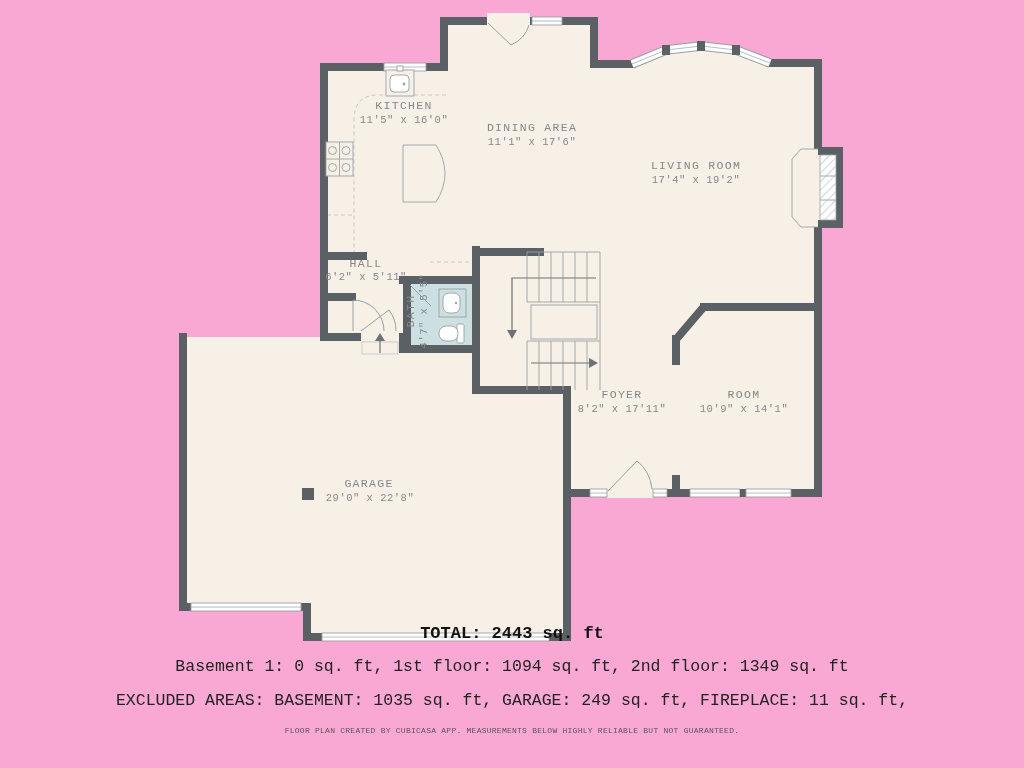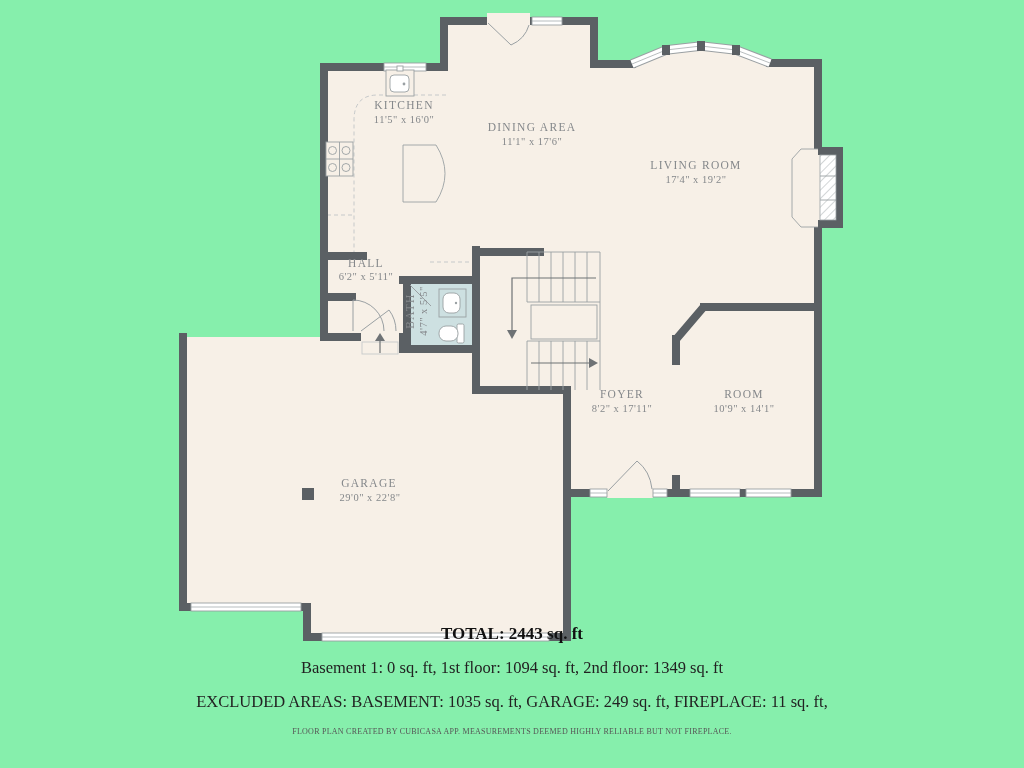--- a/index.html
+++ b/index.html
@@ -1,17 +1,17 @@
 <!DOCTYPE html>
 <html style="--wall: #5b6064; --floor: #f7f0e7; --bath_floor: #cde0e1; --label: #85888b; --fixture: #9aa0a3;"><head>
 <meta charset="utf-8">
 <style>
   html,body{margin:0;padding:0;background:#ffffff;}
-  .page{position:relative;width:1024px;height:768px;background:#86efac;overflow:hidden;
-        font-family:Liberation Serif, serif;}
+  .page{position:relative;width:1024px;height:768px;background:#f9a8d4;overflow:hidden;
+        font-family:Liberation Mono, monospace;}
   svg{position:absolute;left:0;top:0;}
   .wall{stroke:var(--wall);stroke-width:8;fill:none;stroke-linecap:square;stroke-linejoin:miter;}
   .floor{fill:var(--floor);}
   .bathfloor{fill:var(--bath_floor);}
   .thin{stroke:var(--fixture);stroke-width:1;fill:none;}
   .thin2{stroke:var(--fixture);stroke-width:0.9;fill:none;}
   .winframe{fill:#ffffff;stroke:var(--fixture);stroke-width:0.9;}
   .winline{stroke:var(--fixture);stroke-width:0.7;fill:none;}
   .dash{stroke:#c6c9ca;stroke-width:1;fill:none;stroke-dasharray:4 3;}
   .arrow{stroke:#6e7275;stroke-width:1.2;fill:none;}
@@ -210,16 +210,16 @@
       <text class="room-name" x="369" y="487">GARAGE</text>
       <text class="room-dims" x="370" y="501">29'0" x 22'8"</text>
     </g>
   </g>
 </svg>
 
 <div class="summary">
   <p class="total">TOTAL: 2443 sq. ft</p>
   <p class="line">Basement 1: 0 sq. ft, 1st floor: 1094 sq. ft, 2nd floor: 1349 sq. ft</p>
   <p class="line">EXCLUDED AREAS: BASEMENT: 1035 sq. ft, GARAGE: 249 sq. ft, FIREPLACE: 11 sq. ft,</p>
-  <div class="disclaimer">FLOOR PLAN CREATED BY CUBICASA APP. MEASUREMENTS DEEMED HIGHLY RELIABLE BUT NOT FIREPLACE.</div>
+  <div class="disclaimer">FLOOR PLAN CREATED BY CUBICASA APP. MEASUREMENTS BELOW HIGHLY RELIABLE BUT NOT GUARANTEED.</div>
 </div>
 
 </div>
 
 </body></html>

